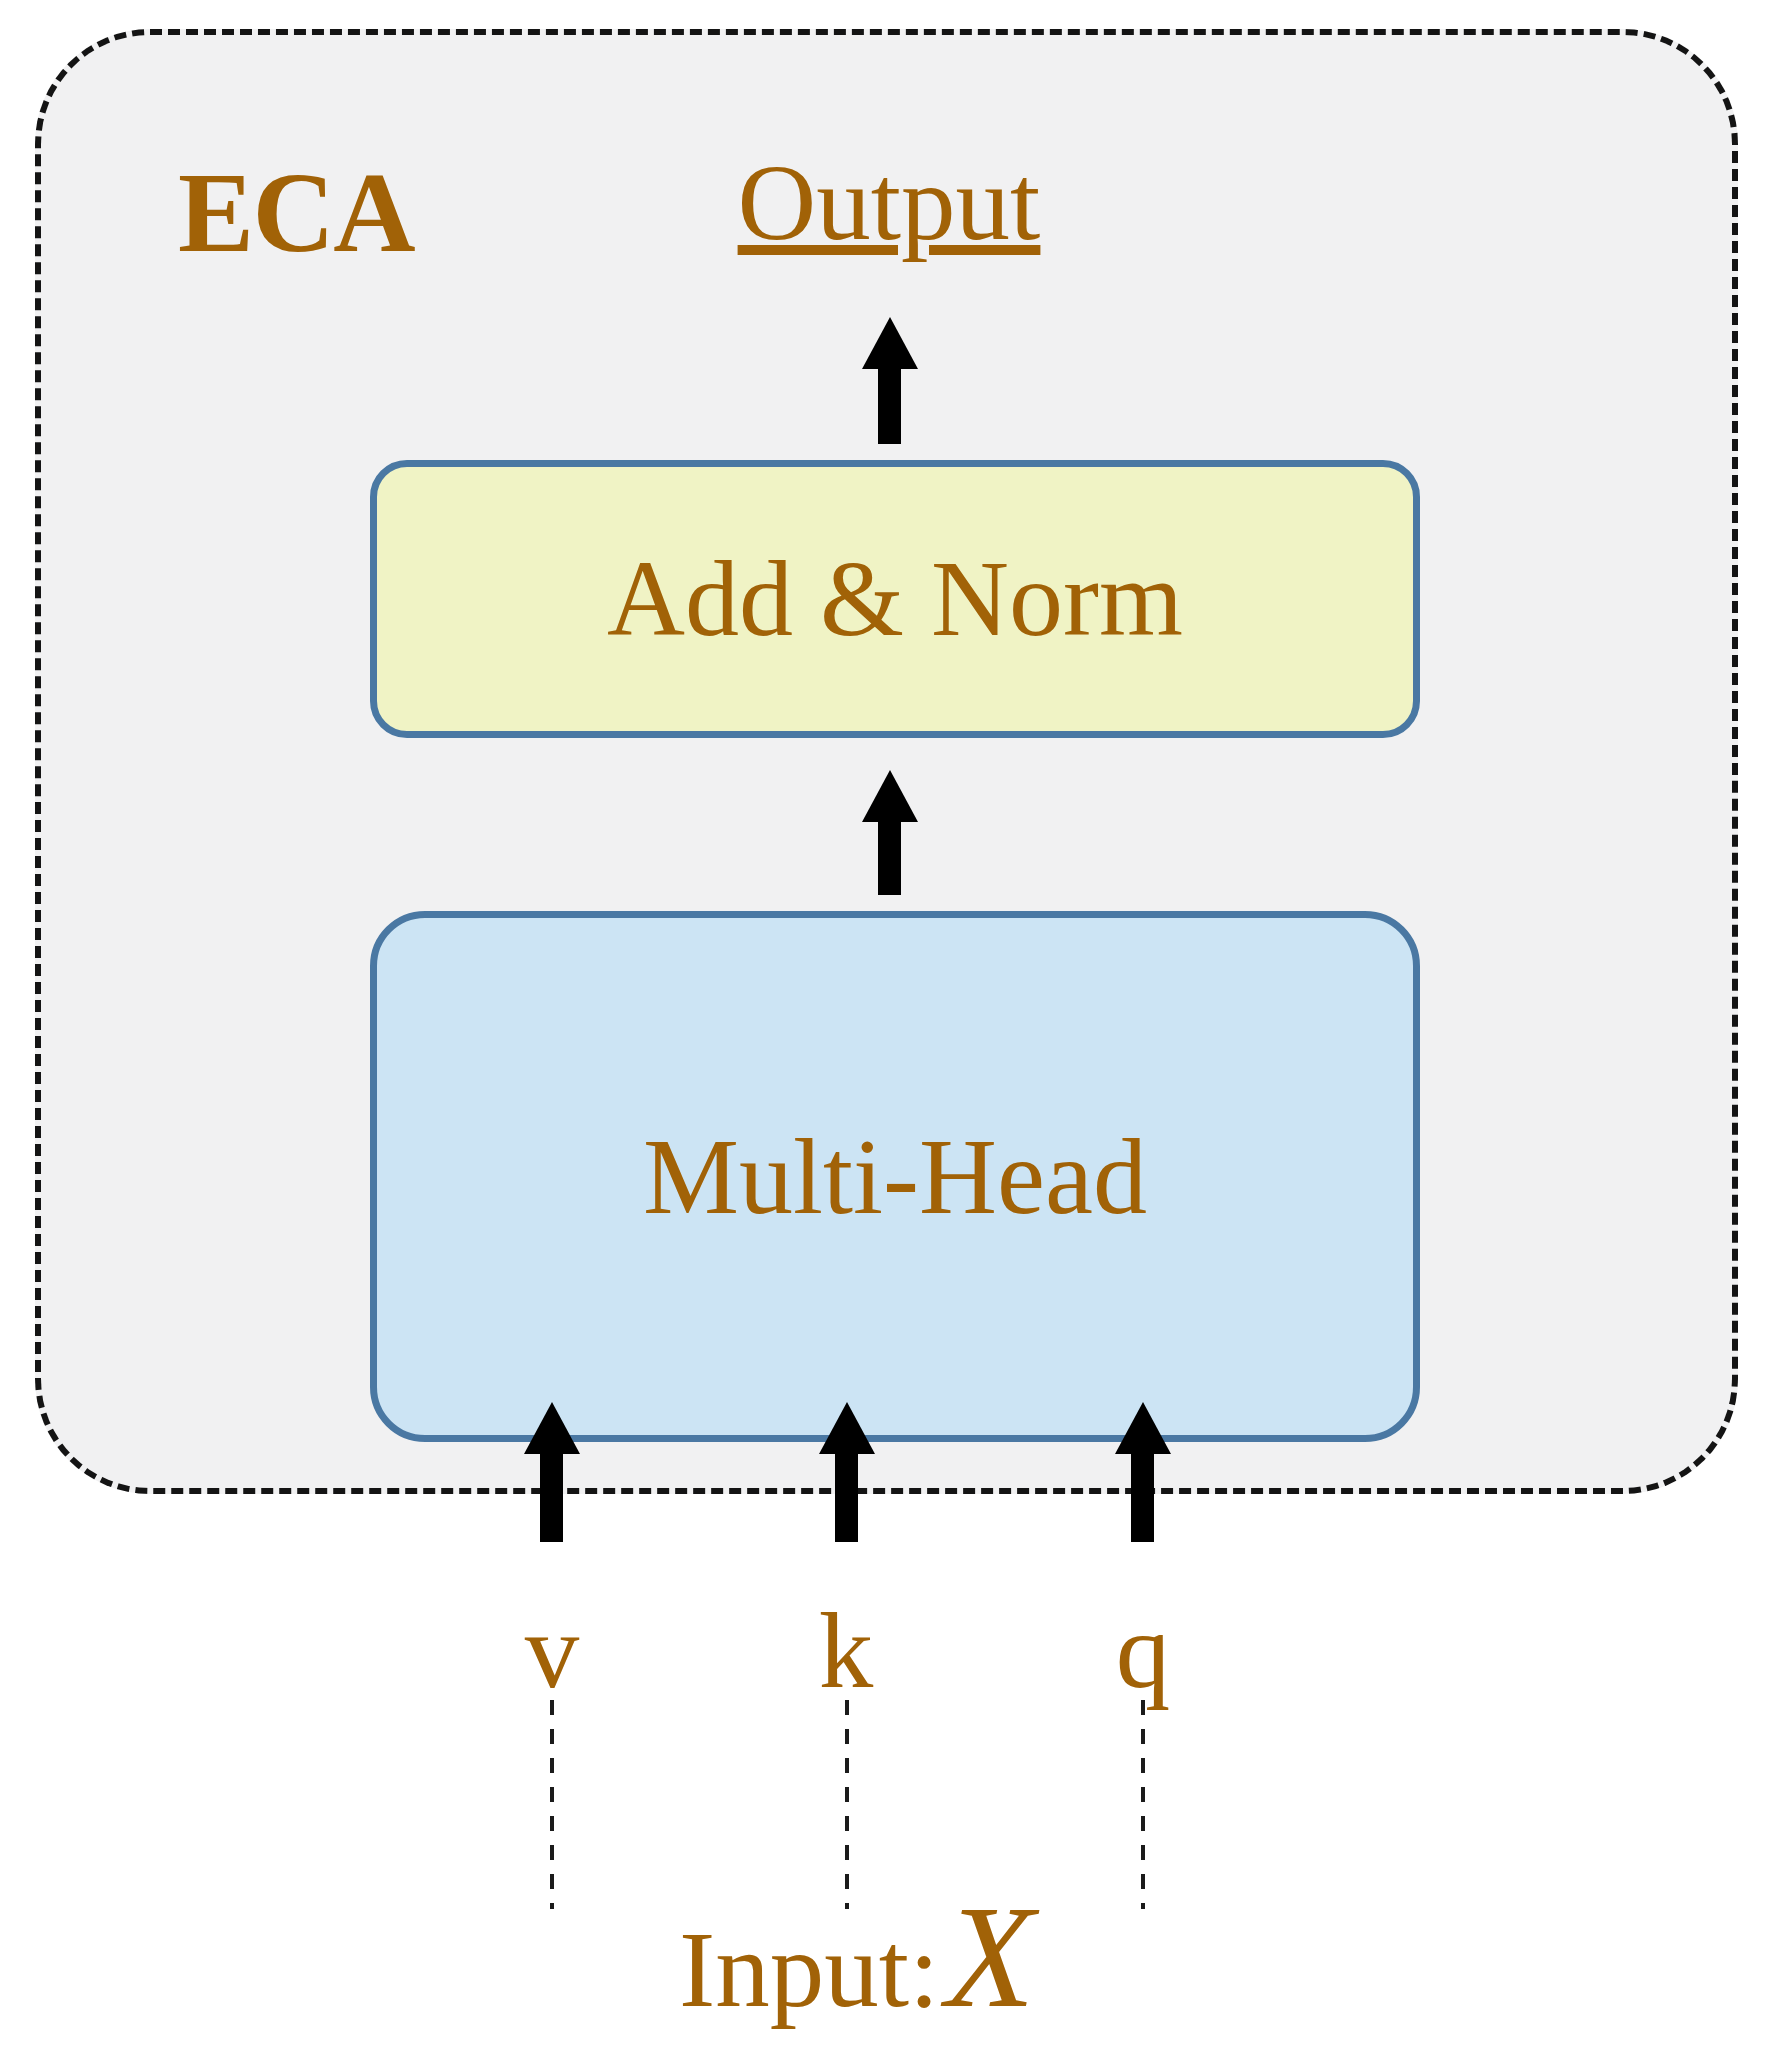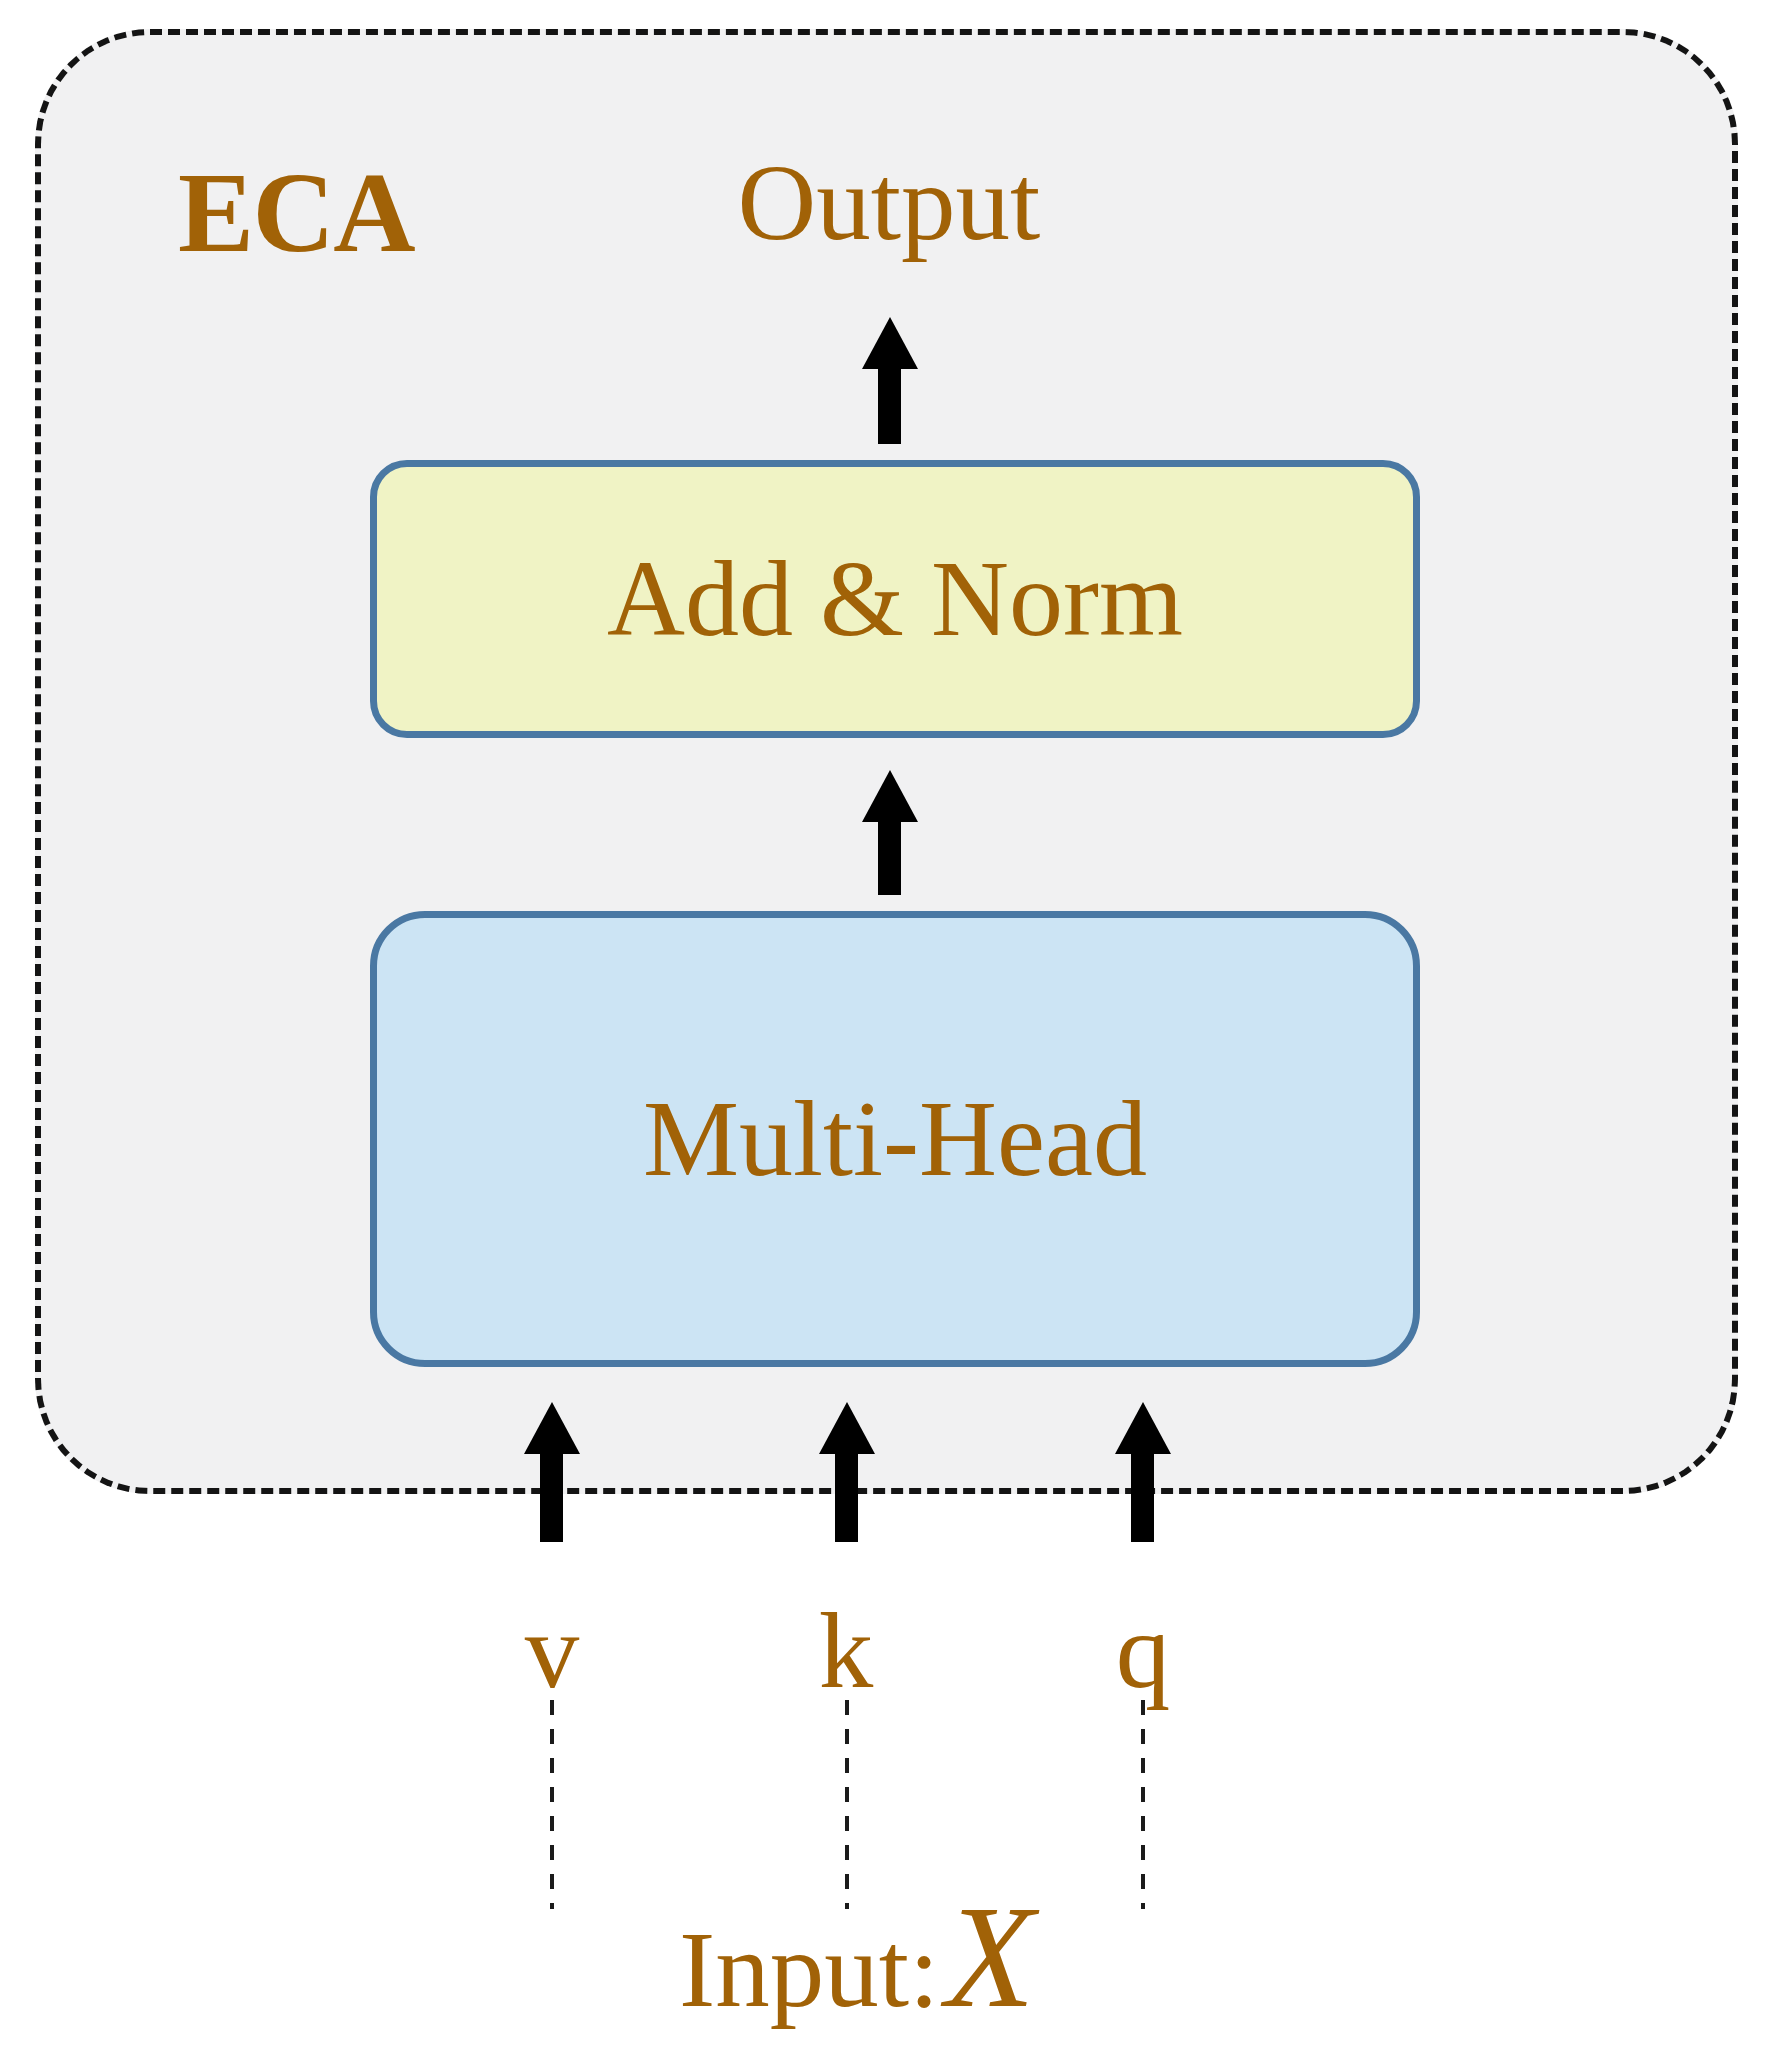--- a/index.html
+++ b/index.html
@@ -12,31 +12,31 @@
     position:absolute;left:35px;top:29px;width:1703px;height:1465px;
     background:#f1f1f2;border:6.1px dashed #141414;border-radius:115px;
     box-sizing:border-box;
   }
   .eca-label{
     position:absolute;left:137px;top:121px;
     font-size:114px;font-weight:bold;line-height:1;letter-spacing:-1.5px;
   }
   .output-label{
     position:absolute;left:889px;top:148px;transform:translateX(-50%);
-    font-size:109px;line-height:1;white-space:nowrap;
+    font-size:109px;line-height:1;white-space:nowrap;text-decoration:underline;
   }
   
   .block{
     position:absolute;left:370px;width:1050px;box-sizing:border-box;
     border:7.7px solid #4a78a3;display:flex;flex-direction:column;
     align-items:center;justify-content:center;text-align:center;
     font-size:108px;line-height:1.35;white-space:nowrap;margin-top:16px;
   }
   .add-norm{top:444px;height:278px;background:#f0f3c5;border-radius:37px;}
-  .mhsa{top:895px;height:456px;background:#cce4f4;border-radius:55px;}
+  .mhsa{top:895px;height:531px;background:#cce4f4;border-radius:55px;}
   
   .arrow{
     position:absolute;width:55px;display:flex;flex-direction:column;align-items:center;
   }
   .arrow .head{
     width:0;height:0;flex:0 0 52px;
     border-left:28px solid transparent;border-right:28px solid transparent;
     border-bottom:52px solid #000;
   }
   .arrow .shaft{width:23px;flex:1 1 auto;background:#000;margin-top:-1.5px;}

